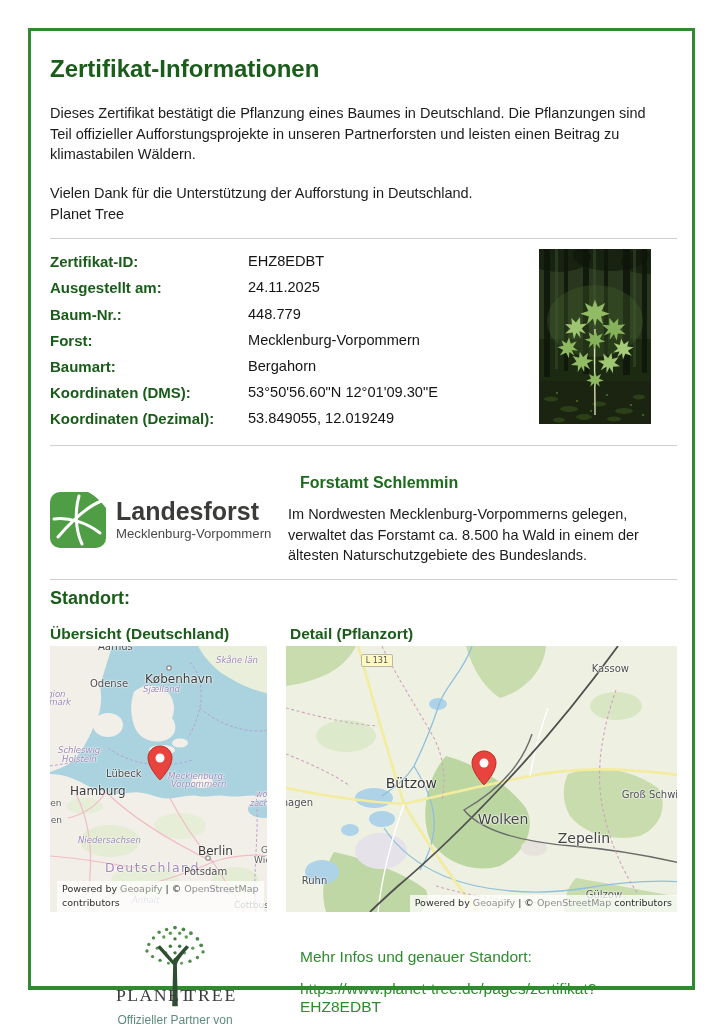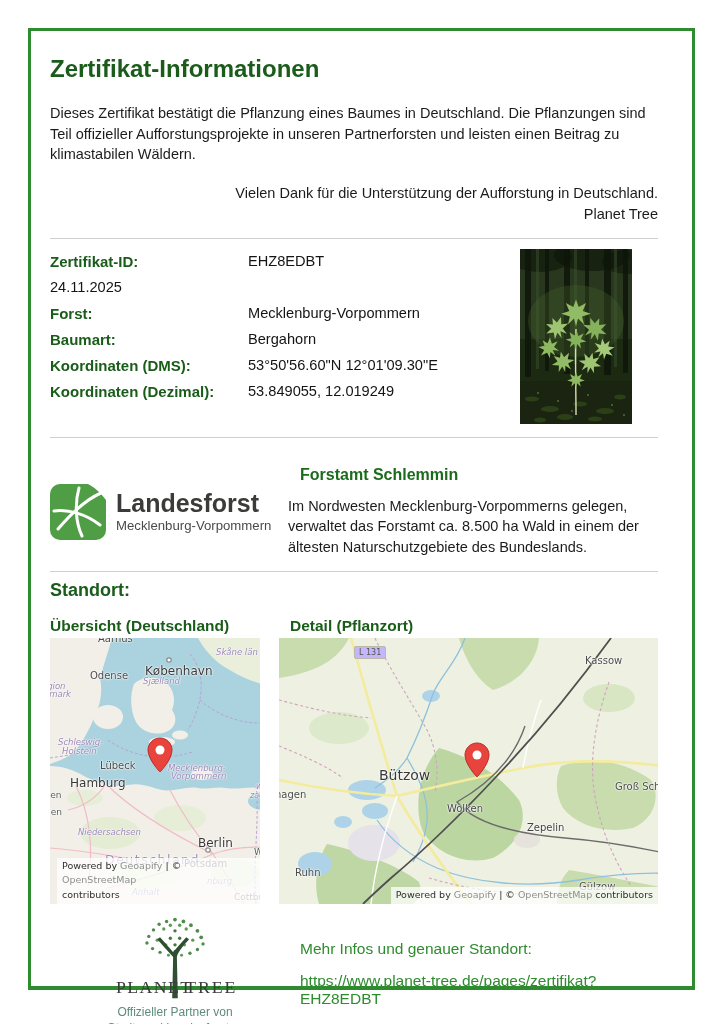--- a/index.html
+++ b/index.html
@@ -1,23 +1,23 @@
 <!DOCTYPE html>
 <html><head>
 <meta charset="utf-8">
 <style>
   html,body{margin:0;padding:0;background:#ffffff;}
   .page{position:relative;width:723px;height:1024px;background:#fff;
         font-family:"Liberation Sans",sans-serif;overflow:hidden;}
   .frame{position:absolute;left:28px;top:28px;width:667px;height:962px;
          box-sizing:border-box;border:3px solid #2e8b2e;border-bottom-width:4px;
-         padding:14px 34px 0 19px;}
+         padding:14px 15px 0 19px;}
   h1.title{margin:10px 0 0 0;font-size:24px;font-weight:bold;color:#1a5c1a;}
   .intro{margin:20px 0 0 0;font-size:14.5px;line-height:1.43;color:#1c1c1c;max-width:600px;}
-  .thanks{margin:18px 0 0 0;font-size:14.5px;line-height:1.43;color:#1c1c1c;text-align:right;}
+  .thanks{margin:18px 0 0 0;font-size:14.5px;line-height:1.43;color:#1c1c1c;}
   .rule{height:1px;background:#cfcfcf;margin:13px 0 0 0;}
   
   .details{display:flex;margin-top:10px;}
   .dtable{flex:1;}
   .drow{display:flex;padding:4.6px 0;}
   .dlabel{width:198px;font-size:15px;font-weight:bold;color:#1a5c1a;}
   .dvalue{font-size:14.6px;color:#141414;}
   .photo{width:112px;height:175px;margin-right:26px;flex:0 0 auto;}
   
   .partner{display:flex;margin-top:14px;}
@@ -34,28 +34,28 @@
   .maplabels .col1{width:240px;}
   .map-col-label{font-size:15.5px;font-weight:bold;color:#1a5c1a;}
   .maps{display:flex;margin-top:3px;gap:19px;}
   .map{position:relative;overflow:hidden;background:#eef1e1;}
   .map.overview{width:221px;height:266px;}
   .map.detail{width:399px;height:266px;}
   .map svg.base{position:absolute;left:0;top:0;}
   .ml{position:absolute;font-family:"DejaVu Sans",sans-serif;font-size:10px;color:#4b4b4b;
       white-space:nowrap;line-height:1;text-shadow:0 0 2px #fff,0 0 2px #fff,0 0 1px #fff;}
   .ml.big{font-size:12px;color:#383838;}
-  .ml.mid{font-size:10px;color:#424242;}
+  .ml.mid{font-size:14px;color:#424242;margin-left:24px;}
   .ml.town{font-size:14px;color:#383838;}
   .ml.region{font-size:8.5px;font-style:italic;color:#9b87b5;}
   .ml.rsmall{font-size:8px;font-style:italic;color:#9b87b5;}
   .ml.country{font-size:12.5px;color:#a488b8;letter-spacing:1.5px;}
   .ml.small{font-size:9px;color:#5a5a5a;}
   .pin{position:absolute;}
-  .badge{position:absolute;left:75px;top:8px;background:#c4b5fd;border:1px solid #b9b9a6;
+  .badge{position:absolute;left:75px;top:8px;background:#fef9c3;border:1px solid #b9b9a6;
          border-radius:2px;font-family:"DejaVu Sans",sans-serif;font-size:8px;color:#555;
          padding:1px 4px;}
   .attr{position:absolute;bottom:0;font-family:"DejaVu Sans",sans-serif;font-size:9.5px;
         color:#2e2e2e;background:rgba(255,255,255,0.75);padding:1px 5px;line-height:1.55;margin-left:7px;}
   .attr-left{left:0;}
   .attr-right{right:0;}
   .attr-link{color:#8f8f8f;}
   
   .footer{display:flex;margin-top:10px;}
   .flogo{width:250px;text-align:center;padding-left:0;}
@@ -83,21 +83,26 @@
 
     <div class="rule"></div>
 
     <div class="details">
       <div class="dtable">
         <div class="drow">
           <div class="dlabel">Zertifikat-ID:</div>
           <div class="dvalue">EHZ8EDBT</div>
         </div>
         <div class="drow">
+          <div class="dlabel">Ausgestellt am:</div>
           <div class="dvalue">24.11.2025</div>
+        </div>
+        <div class="drow">
+          <div class="dlabel">Baum-Nr.:</div>
+          <div class="dvalue">448.779</div>
         </div>
         <div class="drow">
           <div class="dlabel">Forst:</div>
           <div class="dvalue">Mecklenburg-Vorpommern</div>
         </div>
         <div class="drow">
           <div class="dlabel">Baumart:</div>
           <div class="dvalue">Bergahorn</div>
         </div>
         <div class="drow">
@@ -242,21 +247,21 @@
         </svg>
         <span class="ml" style="left:48px;top:-4px">Aarhus</span>
         <span class="ml region" style="left:166px;top:10px">Skåne län</span>
         <span class="ml big" style="left:95px;top:27px">København</span>
         <span class="ml" style="left:40px;top:33px">Odense</span>
         <span class="ml region" style="left:93px;top:39px">Sjælland</span>
         <span class="ml region" style="left:-14px;top:44px">Region</span>
         <span class="ml region" style="left:-18px;top:52px">Danmark</span>
         <span class="ml region" style="left:8px;top:100px">Schleswig-</span>
         <span class="ml region" style="left:12px;top:109px">Holstein</span>
-        <span class="ml" style="left:50px;top:123px">Lübeck</span>
+        <span class="ml" style="left:56px;top:123px">Lübeck</span>
         <span class="ml big" style="left:20px;top:139px">Hamburg</span>
         <span class="ml region" style="left:118px;top:126px">Mecklenburg-</span>
         <span class="ml region" style="left:121px;top:134px">Vorpommern</span>
         <span class="ml small" style="left:-5px;top:153px">ven</span>
         <span class="ml small" style="left:-5px;top:170px">nen</span>
         <span class="ml region" style="left:28px;top:190px">Niedersachsen</span>
         <span class="ml country" style="left:55px;top:216px">Deutschland</span>
         <span class="ml big" style="left:148px;top:199px">Berlin</span>
         <span class="ml" style="left:134px;top:221px">Potsdam</span>
         <span class="ml small" style="left:211px;top:200px">Go</span>

